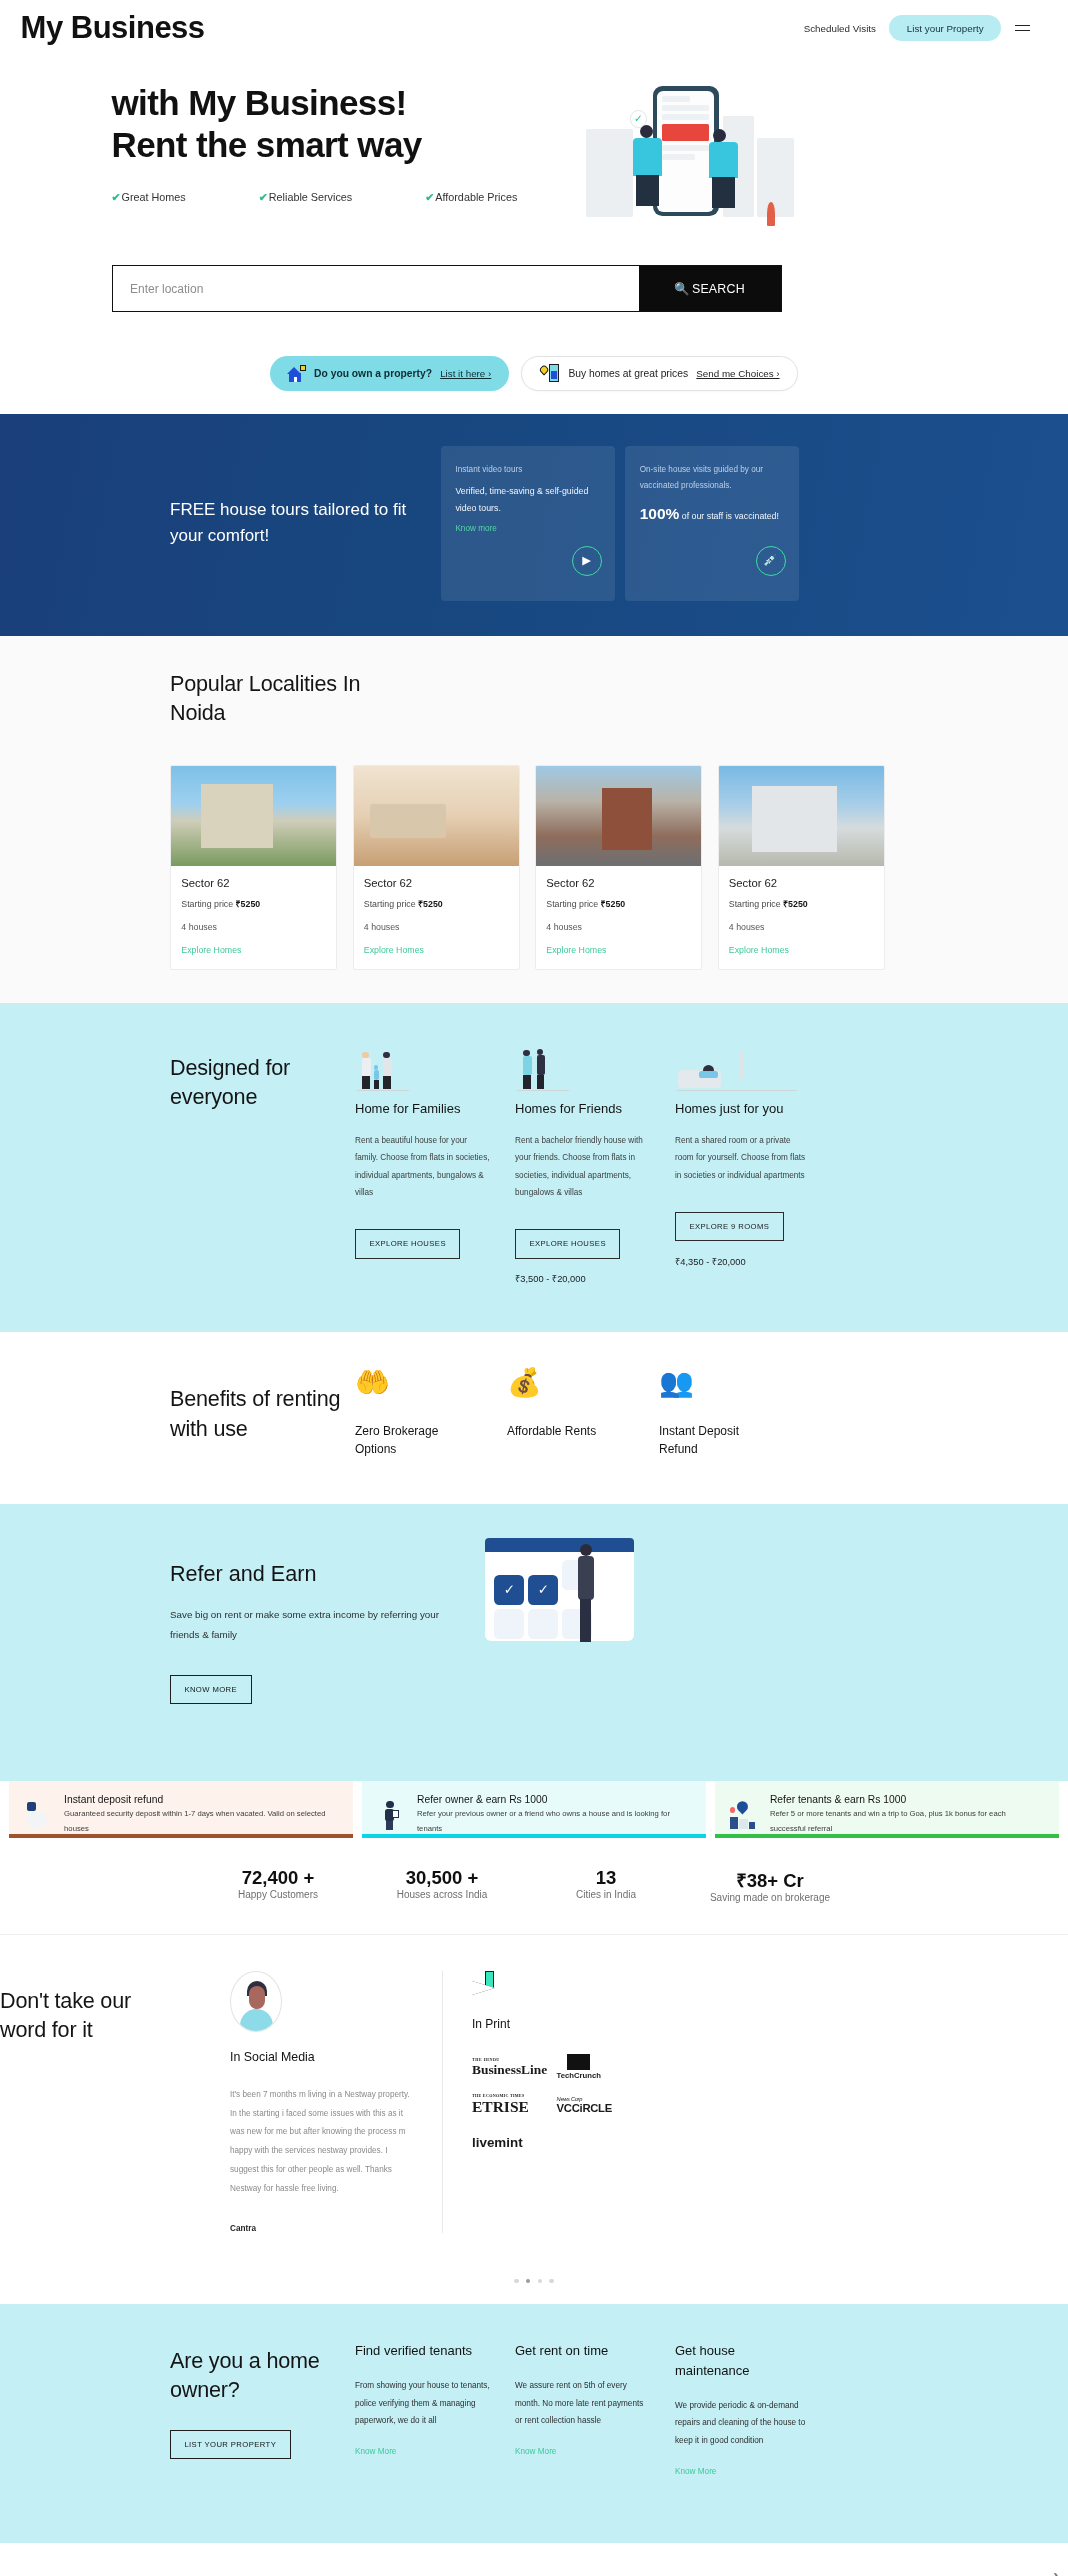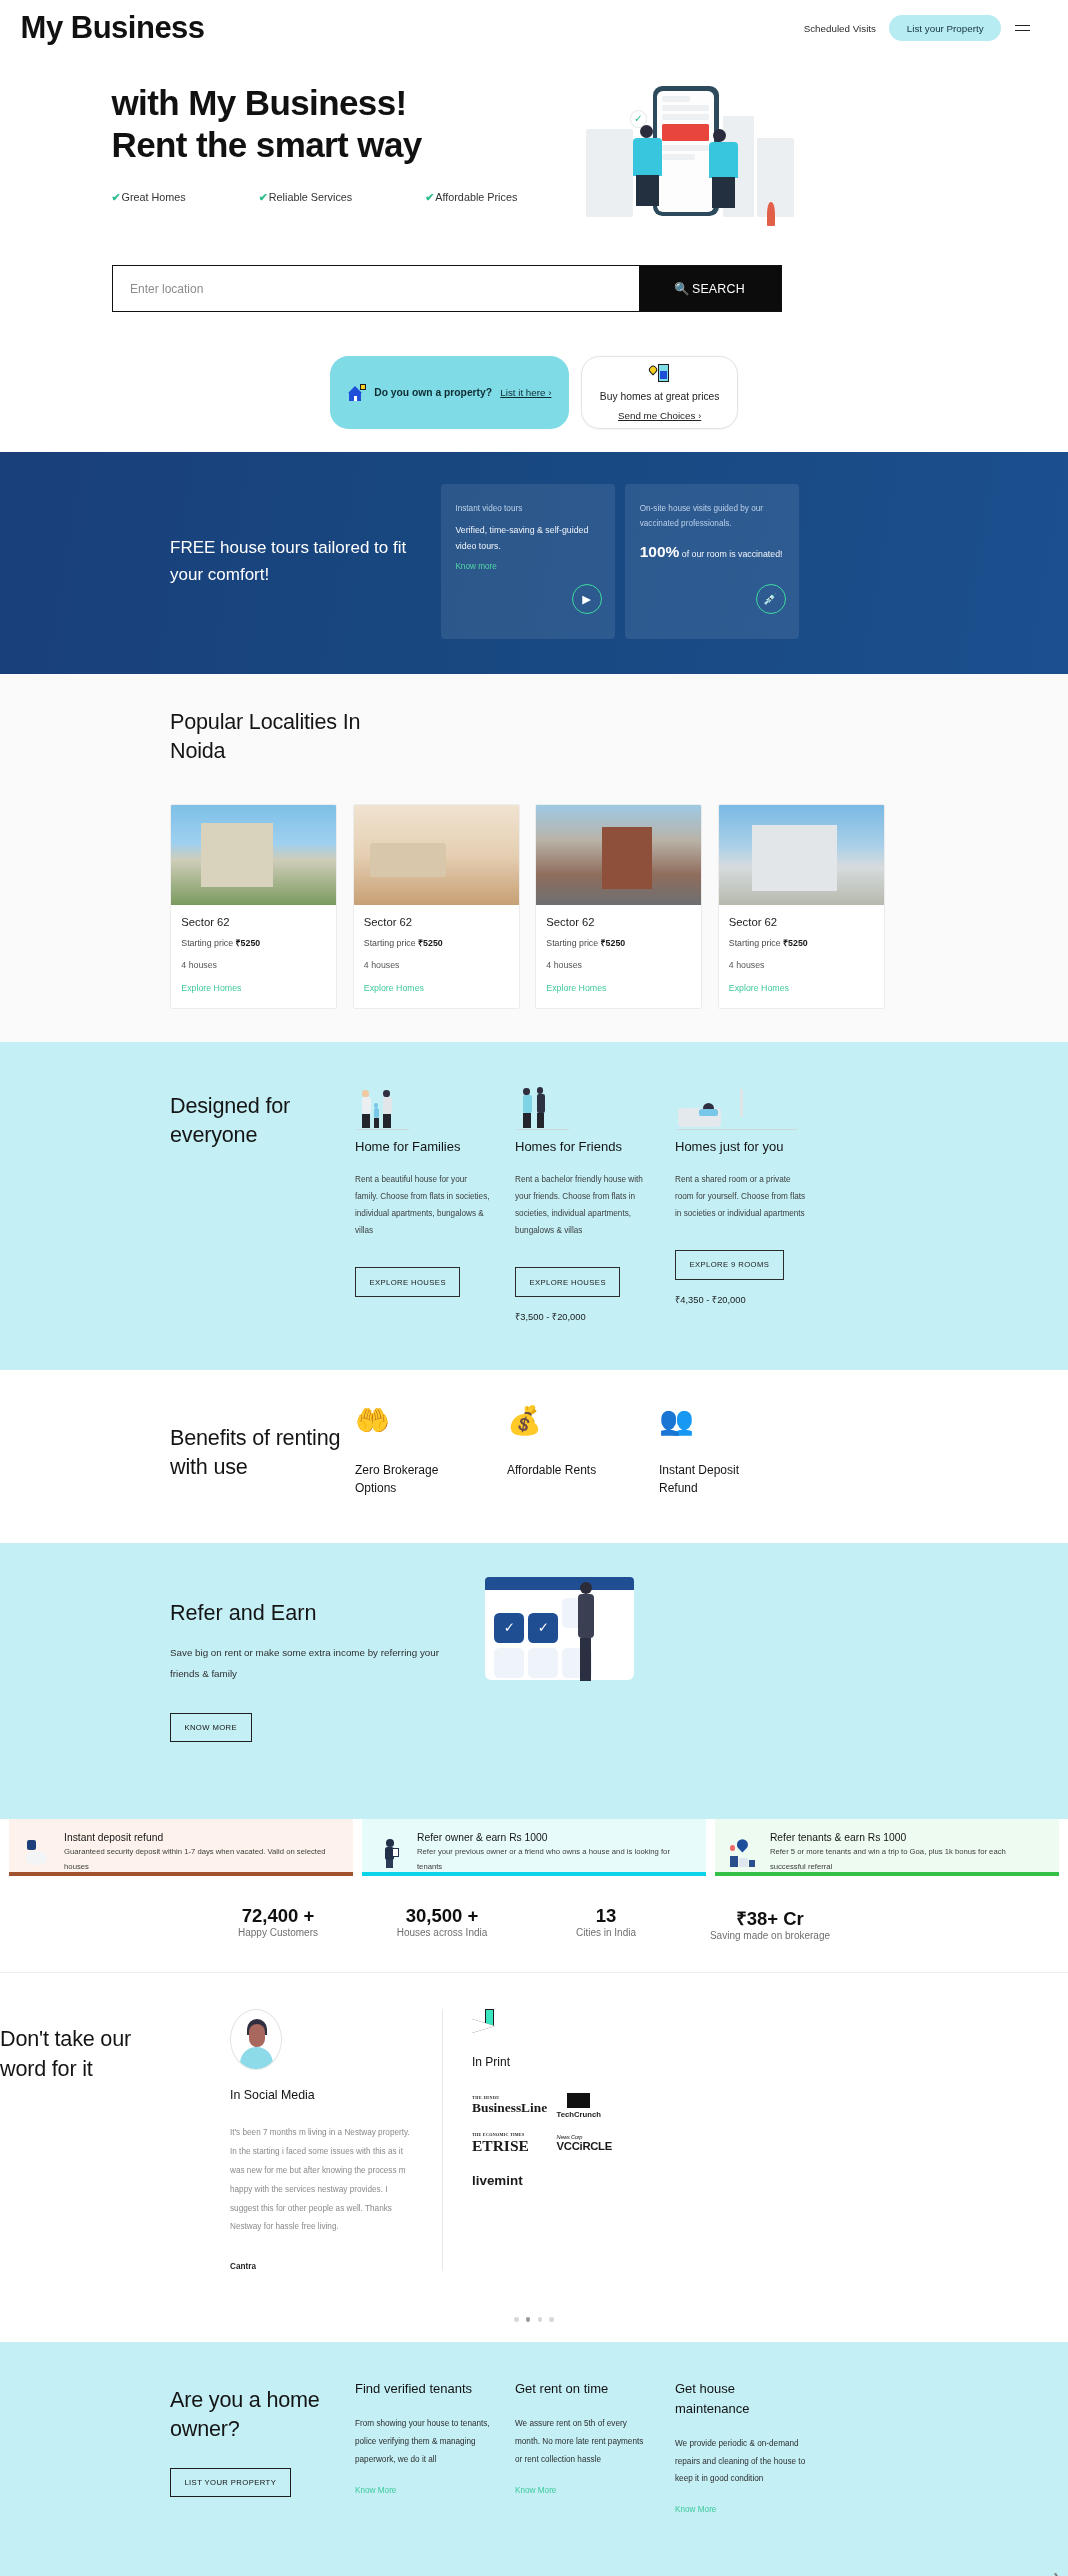--- a/index.html
+++ b/index.html
@@ -149,21 +149,21 @@
   .pill {
     display: flex;
     align-items: center;
     gap: 8.2px;
     border-radius: 18.5px;
     padding: 7.2px 17.5px;
     font-size: 10.3px;
     cursor: pointer;
   }
   .pill.teal { background: #7fdbe6; color: #0e2d33; font-weight: 700; }
-  .pill.white { background: #fff; border: 0.5px solid #e3e3e3; color: #232323; box-shadow: 0 0.5px 2.1px rgba(0,0,0,.05); flex-direction: column; }
+  .pill.white { background: #fff; border: 0.5px solid #e3e3e3; color: #232323; box-shadow: 0 0.5px 2.1px rgba(0,0,0,.05); }
   .pill .pill-cta { text-decoration: underline; font-weight: 400; font-size: 9.8px; }
   .icon-house-tag {
     width: 18.5px; height: 17.5px; position: relative; flex: none;
   }
   .icon-house-tag .roof {
     position: absolute; left: 0; top: 2.1px; width: 0; height: 0;
     border-left: 7.7px solid transparent; border-right: 7.7px solid transparent;
     border-bottom: 7.2px solid #1f4ed8;
   }
   .icon-house-tag .body {
@@ -473,21 +473,21 @@
       <div class="banner-title">FREE house tours tailored to fit your comfort!</div>
       <div class="banner-cards">
         <div class="banner-card">
           <div class="bc-small">Instant video tours</div>
           <div class="bc-main">Verified, time-saving &amp; self-guided video tours.</div>
           <div class="bc-link">Know more</div>
           <div class="bc-circle">▶</div>
         </div>
         <div class="banner-card">
           <div class="bc-small">On-site house visits guided by our vaccinated professionals.</div>
-          <div class="bc-main"><span class="bc-strong">100%</span> <span>of our room is vaccinated!</span></div>
+          <div class="bc-main"><span class="bc-strong">100%</span> <span>of our staff is vaccinated!</span></div>
           <div class="bc-circle">💉</div>
         </div>
       </div>
     </div>
   </div>
 
   <div class="sec sec-grey">
     <div class="loc-head">
       <div class="sec-title" style="width:216px">Popular Localities In Noida</div>
     </div>

